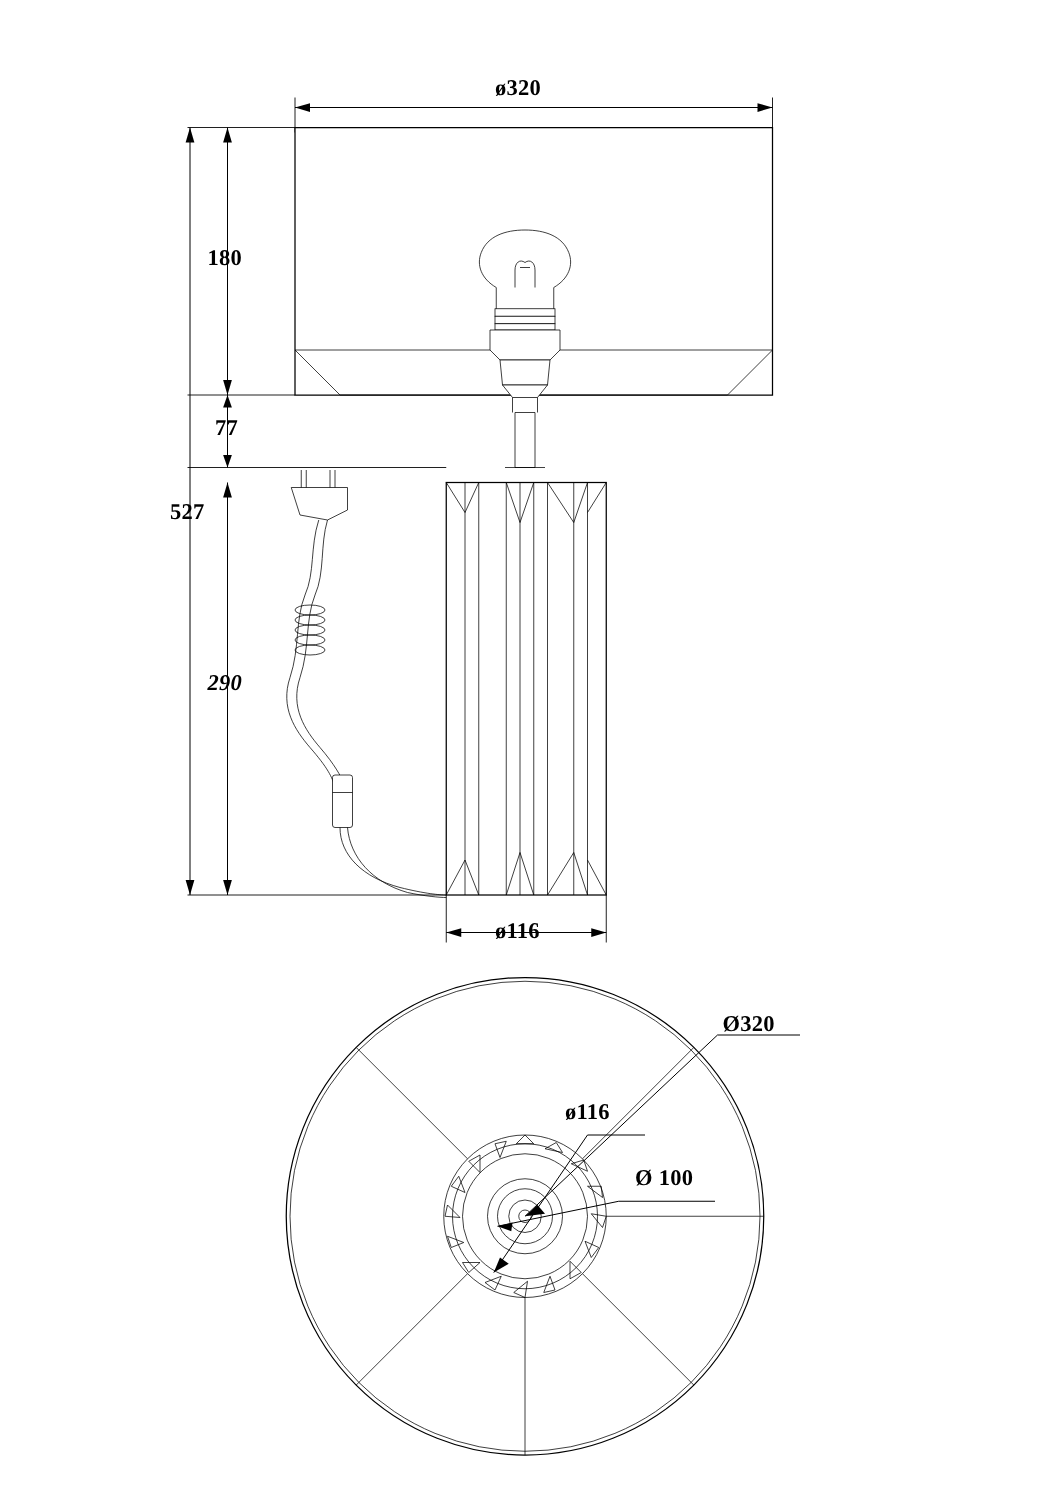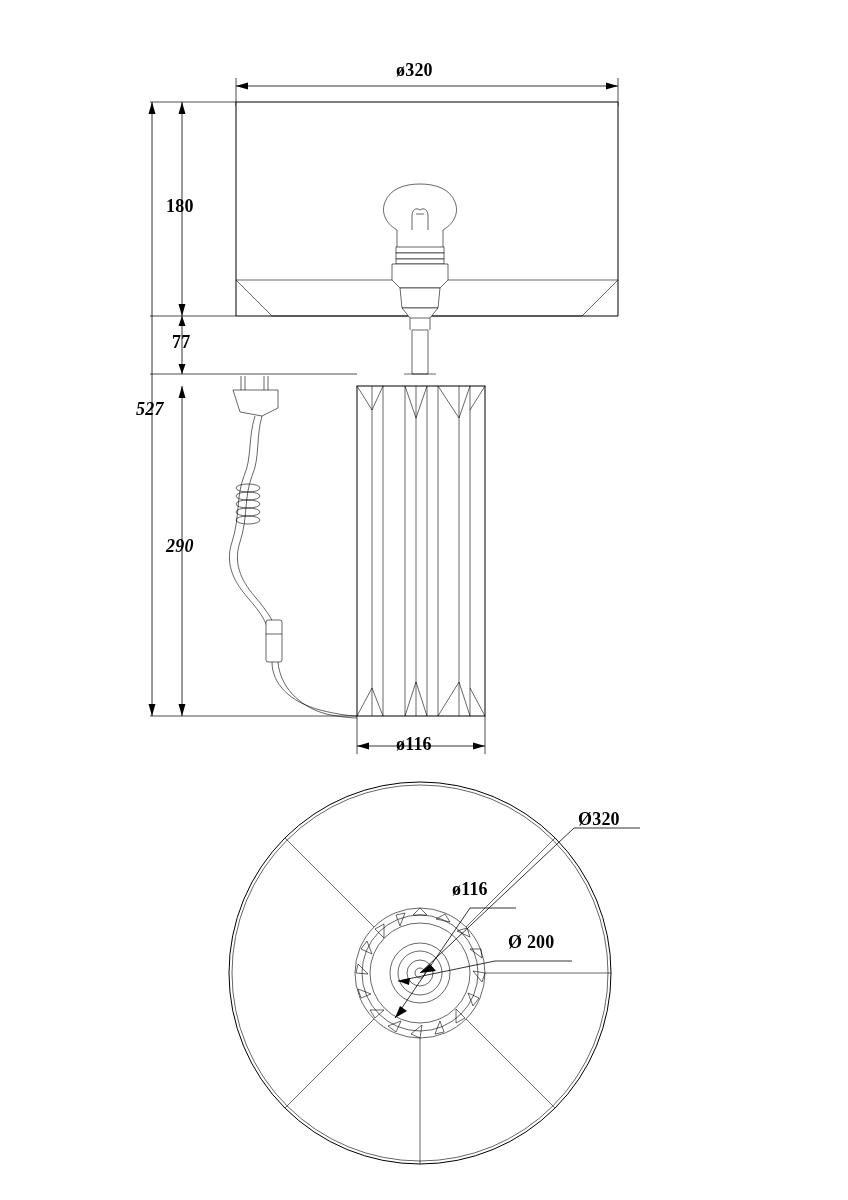--- a/index.html
+++ b/index.html
@@ -174,21 +174,21 @@
       <line class="ext" x1="485" y1="698" x2="485" y2="736"></line>
       <line class="ln-thin" x1="357" y1="728" x2="485" y2="728"></line>
       <polygon points="357,728 369,724.5 369,731.5" fill="#000"></polygon>
       <polygon points="485,728 473,724.5 473,731.5" fill="#000"></polygon>
     </g>
   </svg>
 
   <div class="dim-label bold" style="left:396px; top:42px;">ø320</div>
   <div class="dim-label bold" style="left:166px; top:178px;">180</div>
   <div class="dim-label bold" style="left:172px; top:314px;">77</div>
-  <div class="dim-label bold" style="left:136px; top:381px;font-style:italic;">527</div>
+  <div class="dim-label bold" style="left:136px; top:381px;">527</div>
   <div class="dim-label bold" style="left:166px; top:518px;font-style:italic;">290</div>
   <div class="dim-label bold" style="left:396px; top:716px;">ø116</div>
 
   <svg width="848" height="1200">
     <g>
       <circle class="ln fillwhite" cx="420" cy="955" r="191"></circle>
       <circle class="ln-vthin" cx="420" cy="955" r="188"></circle>
     </g>
 
     <g>
@@ -241,15 +241,15 @@
       <polygon points="395,1000 400,988 407,993" fill="#000"></polygon>
 
       <line class="ln-thin" x1="398" y1="963" x2="495" y2="943"></line>
       <line class="ln-thin" x1="495" y1="943" x2="572" y2="943"></line>
       <polygon points="398,963 410,960 409,967" fill="#000"></polygon>
     </g>
   </svg>
 
   <div class="dim-label bold" style="left:578px; top:791px;">Ø320</div>
   <div class="dim-label bold" style="left:452px; top:861px;">ø116</div>
-  <div class="dim-label bold" style="left:508px; top:914px;">Ø 200</div>
+  <div class="dim-label bold" style="left:508px; top:914px;">Ø 100</div>
 
 </div>
 
 </body></html>

